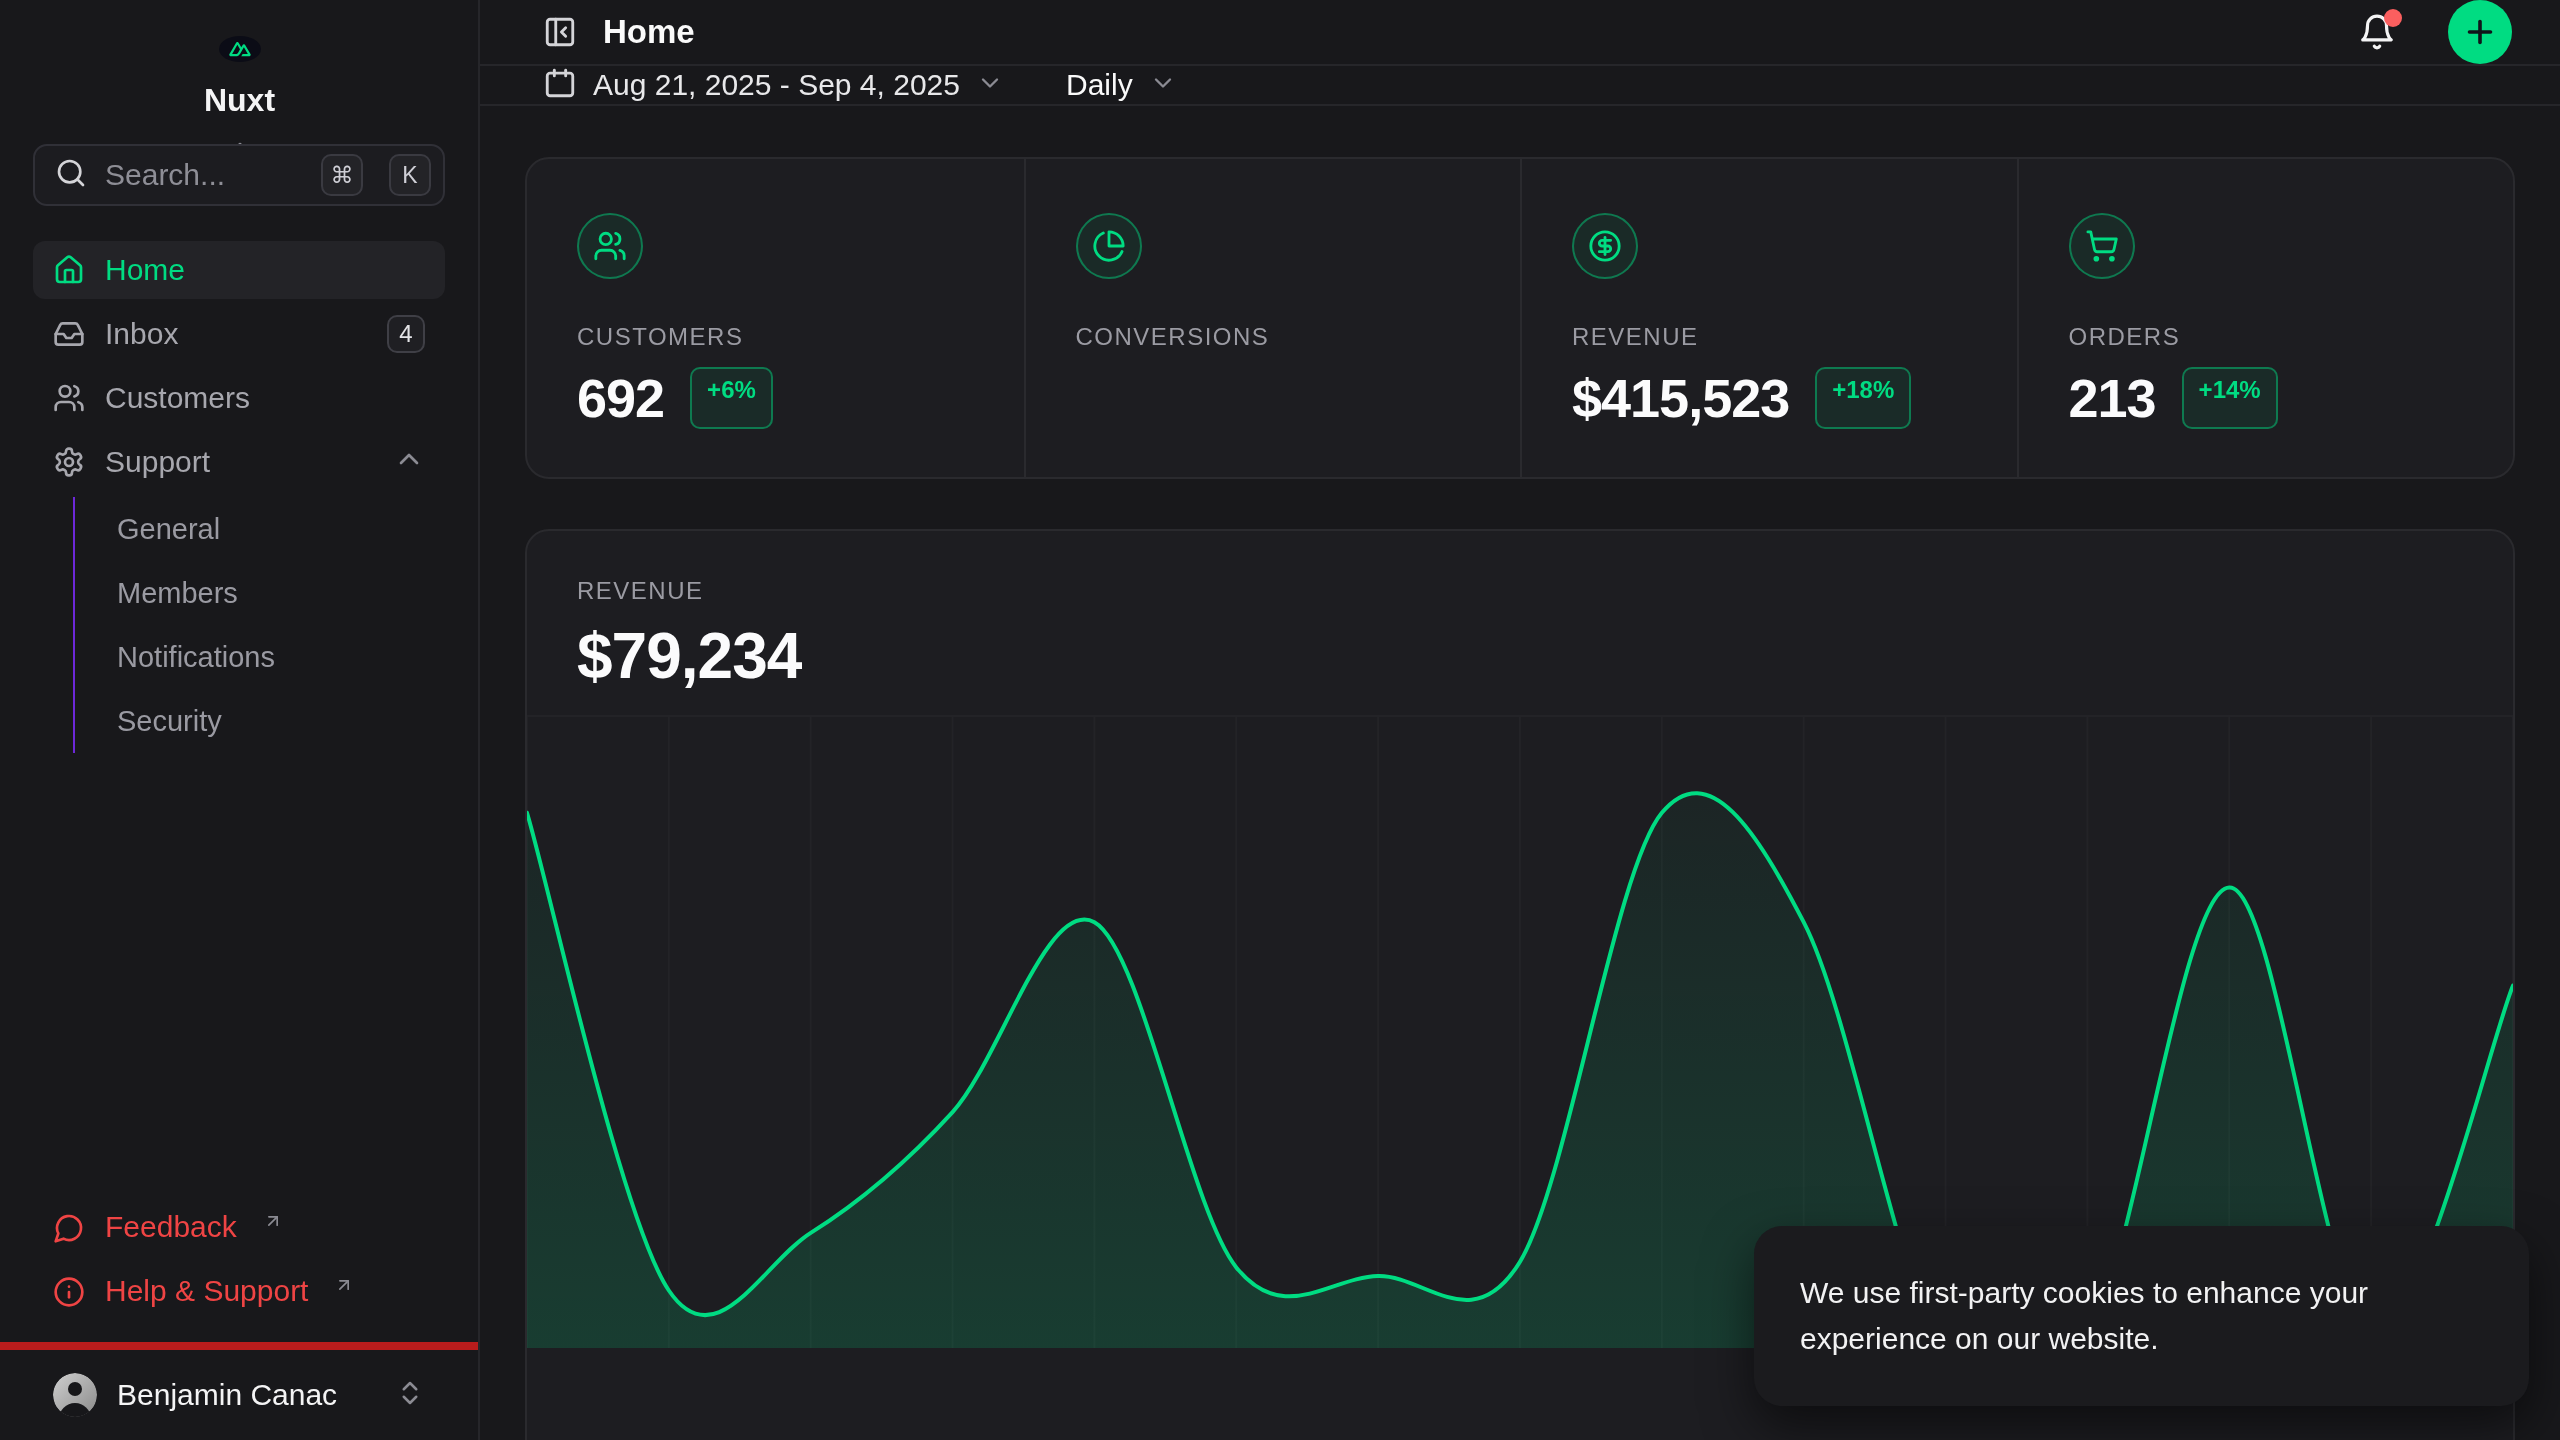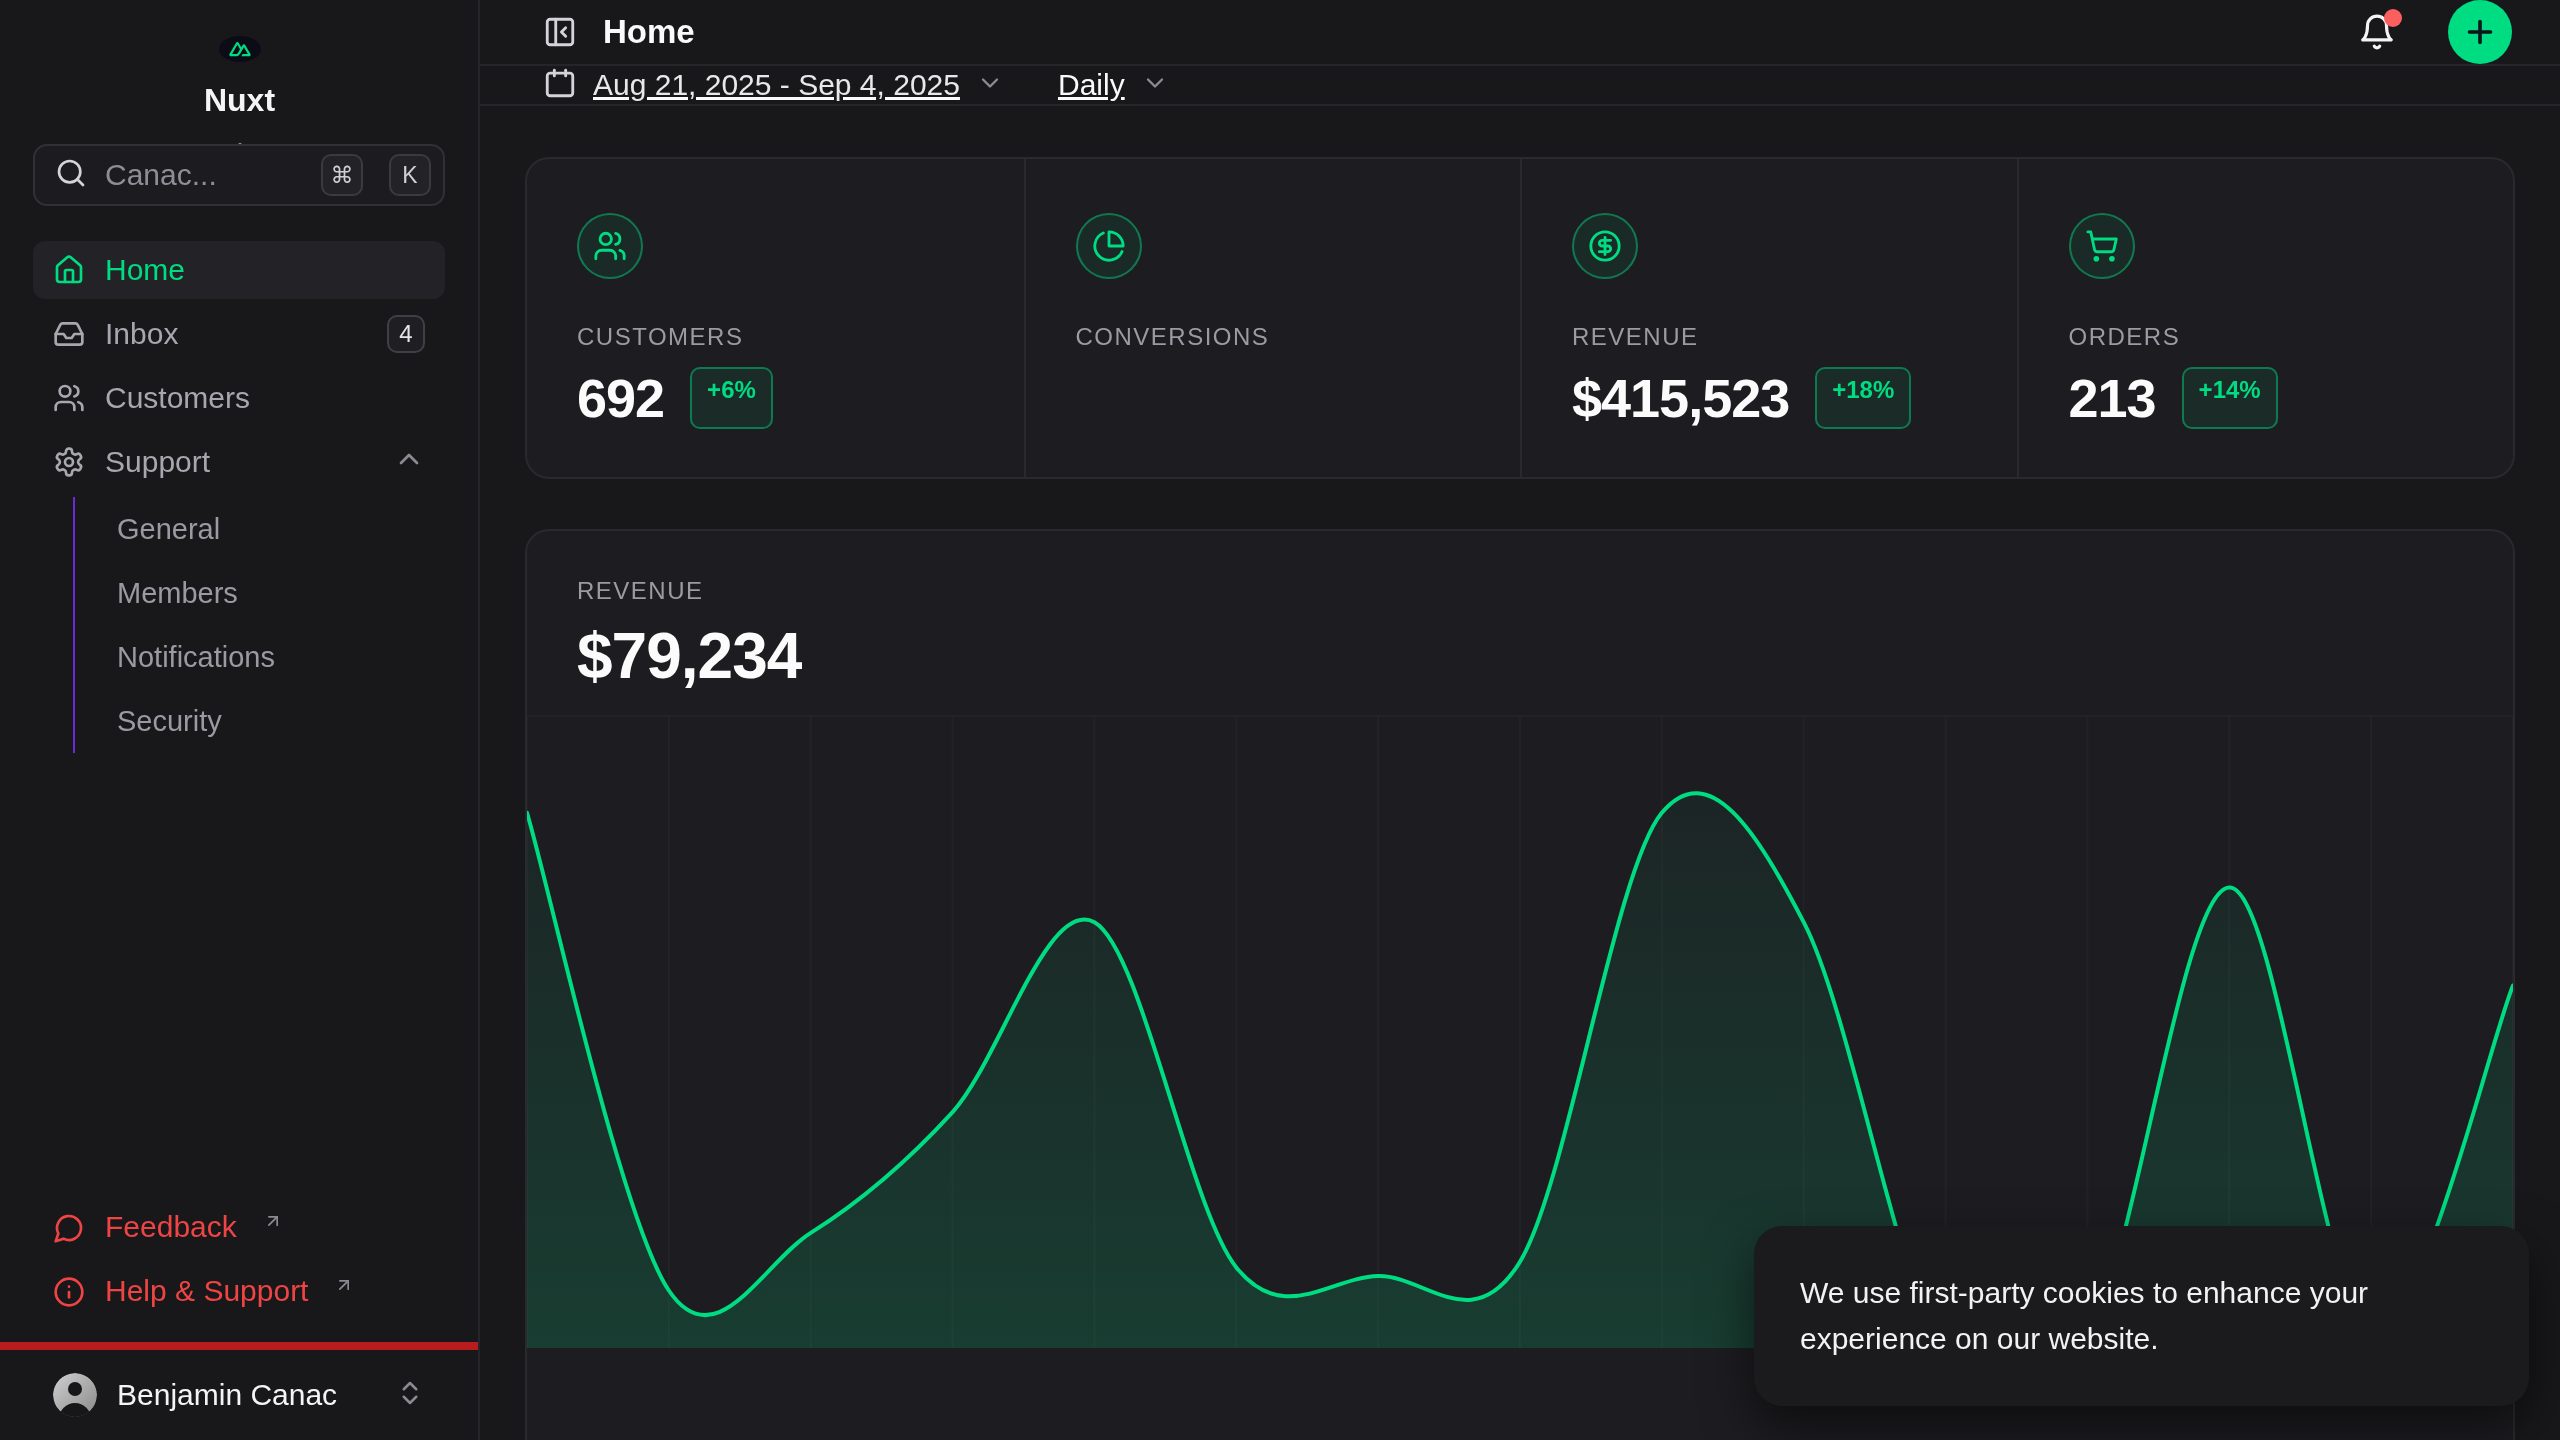--- a/index.html
+++ b/index.html
@@ -91,21 +91,21 @@
   .bell-btn { margin-right:26px; }
   .bell-dot { position:absolute; top:-4px; right:-6px; width:18px; height:18px;
     border-radius:50%; background:#fb5f5f; }
   .plus-btn {
     width:64px; height:64px; border-radius:50%; background:#00dc82; border:none; cursor:pointer;
     display:flex; align-items:center; justify-content:center; color:#10151a;
   }
 
   .toolbar {
     height:93px; border-bottom:2px solid #26262a;
-    display:flex; align-items:center; padding:0 48px 0 63px; gap:8px;text-decoration:underline;
+    display:flex; align-items:center; padding:0 48px 0 63px; gap:16px;
   }
   .toolbar-group { display:flex; align-items:center; gap:16px; cursor:pointer; }
   .date-label { font-size:30px; font-weight:500; color:#e8e8ea; }
   .granularity { margin-left:46px; }
   .granularity .label { font-size:30px; font-weight:500; color:#fafafa; }
 
   .content { flex:1; padding:51px 45px 0 45px; }
 
   .stats-grid {
     display:grid; grid-template-columns:repeat(4,1fr);
@@ -179,21 +179,21 @@
       </span>
     </div>
 
     <div class="search-box">
       <span class="icon-bright">
         <svg width="32" height="32" viewBox="0 0 24 24" fill="none" stroke="currentColor" stroke-width="2" stroke-linecap="round" stroke-linejoin="round">
             <circle cx="11" cy="11" r="8"></circle>
             <path d="m21 21-4.3-4.3"></path>
           </svg>
       </span>
-      <span class="placeholder">Canac...</span>
+      <span class="placeholder">Search...</span>
       <span class="kbd">⌘</span>
       <span class="kbd">K</span>
     </div>
 
     <nav class="main-nav">
       <div class="nav-item active">
         <svg viewBox="0 0 24 24" fill="none" stroke="currentColor" stroke-width="2" stroke-linecap="round" stroke-linejoin="round">
             <path d="M15 21v-8a1 1 0 0 0-1-1h-4a1 1 0 0 0-1 1v8"></path>
             <path d="M3 10a2 2 0 0 1 .709-1.528l7-5.999a2 2 0 0 1 2.582 0l7 5.999A2 2 0 0 1 21 10v9a2 2 0 0 1-2 2H5a2 2 0 0 1-2-2z"></path>
           </svg>

